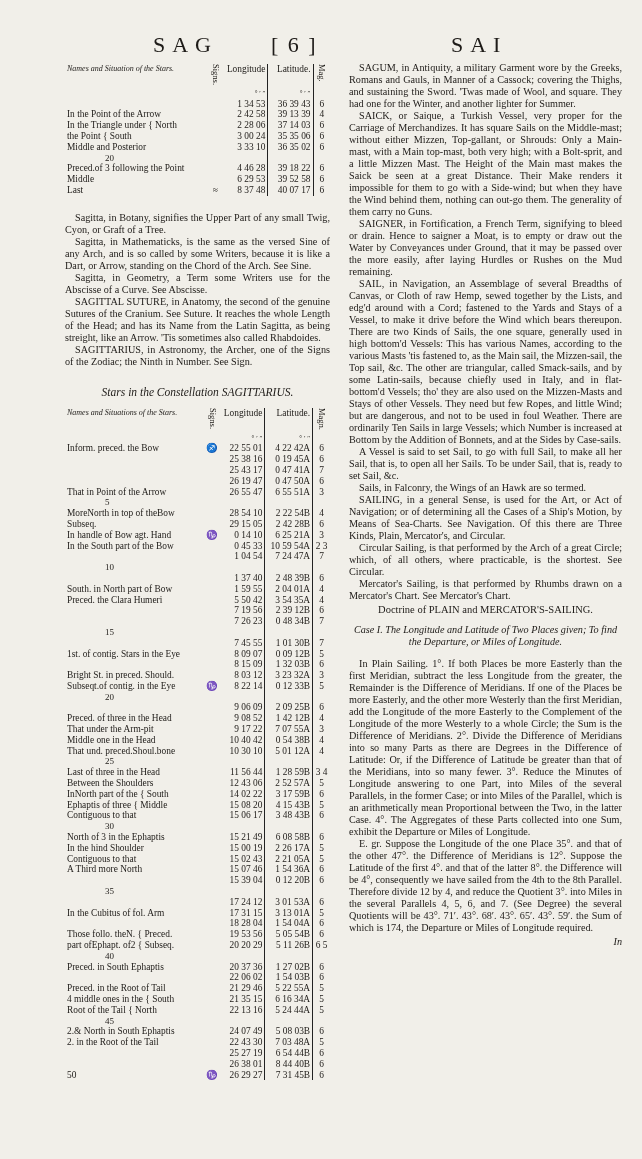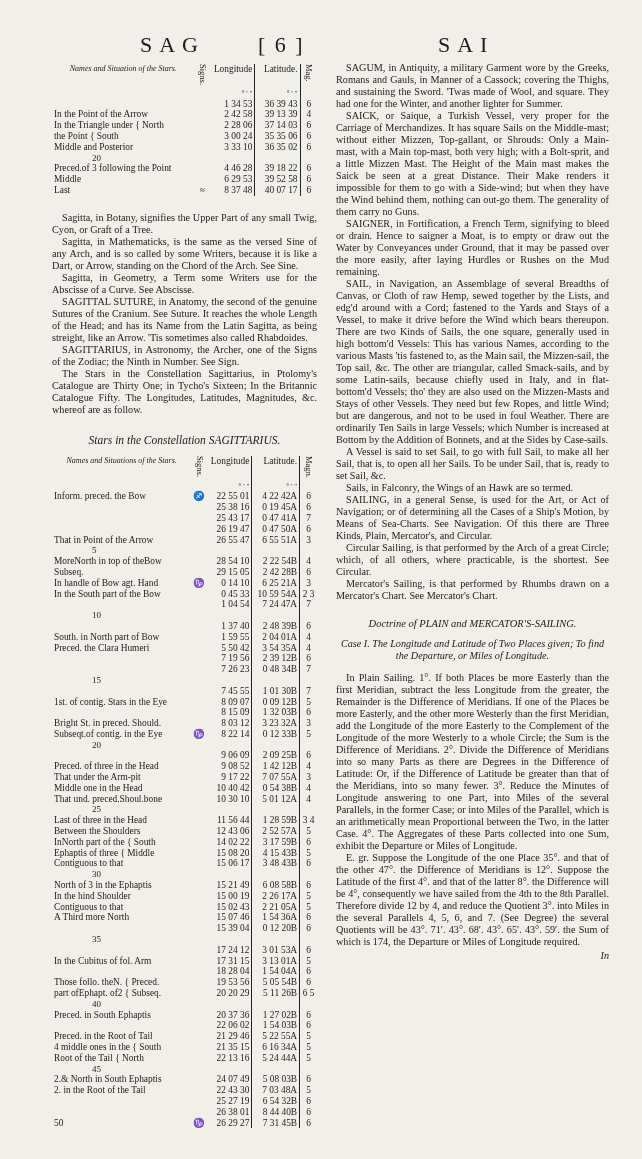--- a/index.html
+++ b/index.html
@@ -1,41 +1,41 @@
 <!DOCTYPE html>
 <html><head>
 <meta charset="utf-8">
 <style>
   html,body{margin:0;padding:0;}
   body{width:642px;height:1159px;background:#f1efe9;color:#1e1b18;font-family:"Liberation Serif","DejaVu Serif",serif;position:relative;overflow:hidden;}
-  .page{position:absolute;left:0;top:0;width:552px;height:1159px;}
+  .page{position:absolute;left:13px;top:0;width:552px;height:1159px;}
   .head{position:absolute;top:32px;font-size:22px;letter-spacing:7px;}
   #hl{left:140px;}
   #hc{left:258px;letter-spacing:2px;}
   #hr{left:438px;}
   .col{position:absolute;font-size:10.2px;line-height:12px;}
   #left{left:52px;top:64px;width:265px;}
   #right{left:336px;top:62px;width:273px;}
   p{margin:0;text-align:justify;}
   p.ind{text-indent:10px;}
   i{font-style:italic;}
   table.st{border-collapse:collapse;width:100%;font-size:9.4px;line-height:10.8px;}
   table.st td{padding:0 2px;white-space:nowrap;vertical-align:top;}
   .nm{width:120px;}
   .sg{width:12px;text-align:center;}
   .lo{border-right:1px solid #222;text-align:right;width:42px;}
   .la{border-right:1px solid #222;text-align:right;width:46px;}
   .mg{text-align:center;width:14px;}
-  .th{font-style:italic;font-size:8px;text-align:center;}
+  .th{font-style:italic;font-size:8px;text-align:left;}
   .vh{writing-mode:vertical-rl;font-size:8.5px;}
   .units{font-size:7px;}
   .sect{font-style:italic;text-align:center;font-size:11.5px;margin:18px 0 10px;}
   .gap td{height:10px;}
   .num{font-size:9px;padding-left:40px !important;}
-  .doc-title{text-align:center;margin:16px 0 8px;font-size:10.5px;font-style:italic;}
+  .doc-title{text-align:center;margin:2px 0 8px;font-size:10.5px;}
   .case{text-align:center;margin-bottom:10px;}
   .corner{text-align:right;font-style:italic;margin-top:2px;}
 </style>
 </head>
 <body>
 
 <div class="page">
   <div class="head" id="hl">SAG</div>
   <div class="head" id="hc">[ 6 ]</div>
   <div class="head" id="hr">SAI</div>
@@ -124,21 +124,20 @@
           </tr>
         </tbody>
     </table>
 
     <div style="margin-top:16px" id="leftEntries">
         <p class="ind">Sagitta, in Botany, signifies the Upper Part of any small Twig, Cyon, or Graft of a Tree.</p>
         <p class="ind">Sagitta, in Mathematicks, is the same as the versed Sine of any Arch, and is so called by some Writers, because it is like a Dart, or Arrow, standing on the Chord of the Arch. See Sine.</p>
         <p class="ind">Sagitta, in Geometry, a Term some Writers use for the Abscisse of a Curve. See Abscisse.</p>
         <p class="ind">SAGITTAL SUTURE, in Anatomy, the second of the genuine Sutures of the Cranium. See Suture. It reaches the whole Length of the Head; and has its Name from the Latin Sagitta, as being streight, like an Arrow. 'Tis sometimes also called Rhabdoides.</p>
         <p class="ind">SAGITTARIUS, in Astronomy, the Archer, one of the Signs of the Zodiac; the Ninth in Number. See Sign.</p>
-        <p class="ind">The Stars in the Constellation Sagittarius, in Ptolomy's Catalogue are Thirty One; in Tycho's Sixteen; In the Britannic Catalogue Fifty. The Longitudes, Latitudes, Magnitudes, &amp;c. whereof are as follow.</p>
       </div>
 
     <div class="sect">Stars in the Constellation SAGITTARIUS.</div>
 
     <table class="st">
       <thead>
         <tr>
           <td class="th nm">Names and Situations of the Stars.</td>
           <td class="sg"><span class="vh">Signs.</span></td>
           <td class="lo">Longitude</td>
@@ -543,21 +542,21 @@
             <td class="nm">2. in the Root of the Tail</td>
             <td class="sg"></td>
             <td class="lo">22 43 30</td>
             <td class="la">7 03 48A</td>
             <td class="mg">5</td>
           </tr>
           <tr>
             <td class="nm"></td>
             <td class="sg"></td>
             <td class="lo">25 27 19</td>
-            <td class="la">6 54 32B</td>
+            <td class="la">6 54 44B</td>
             <td class="mg">6</td>
           </tr>
           <tr>
             <td class="nm"></td>
             <td class="sg"></td>
             <td class="lo">26 38 01</td>
             <td class="la">8 44 40B</td>
             <td class="mg">6</td>
           </tr>
           <tr>

